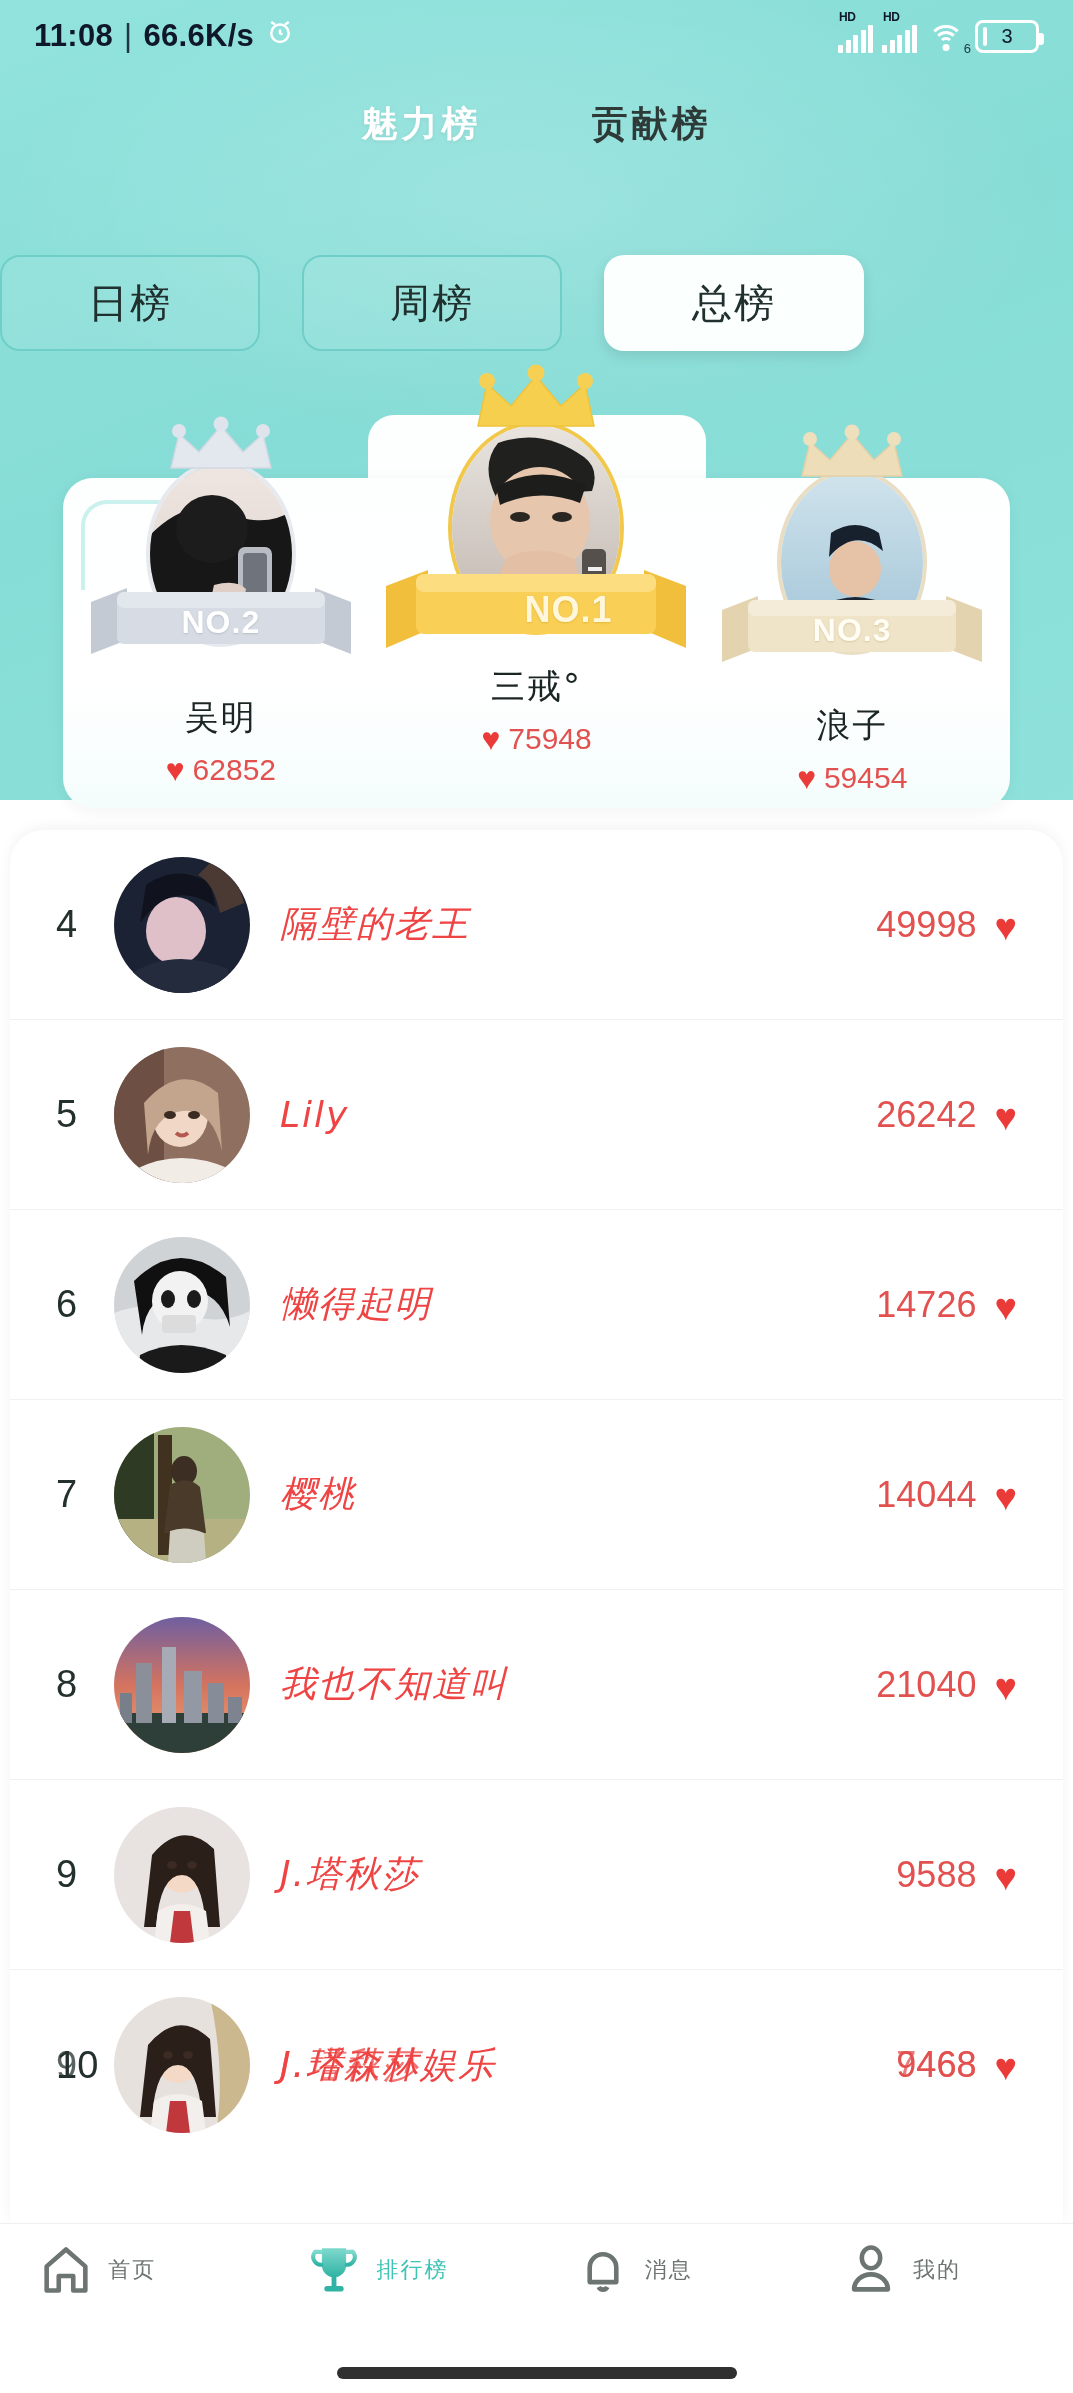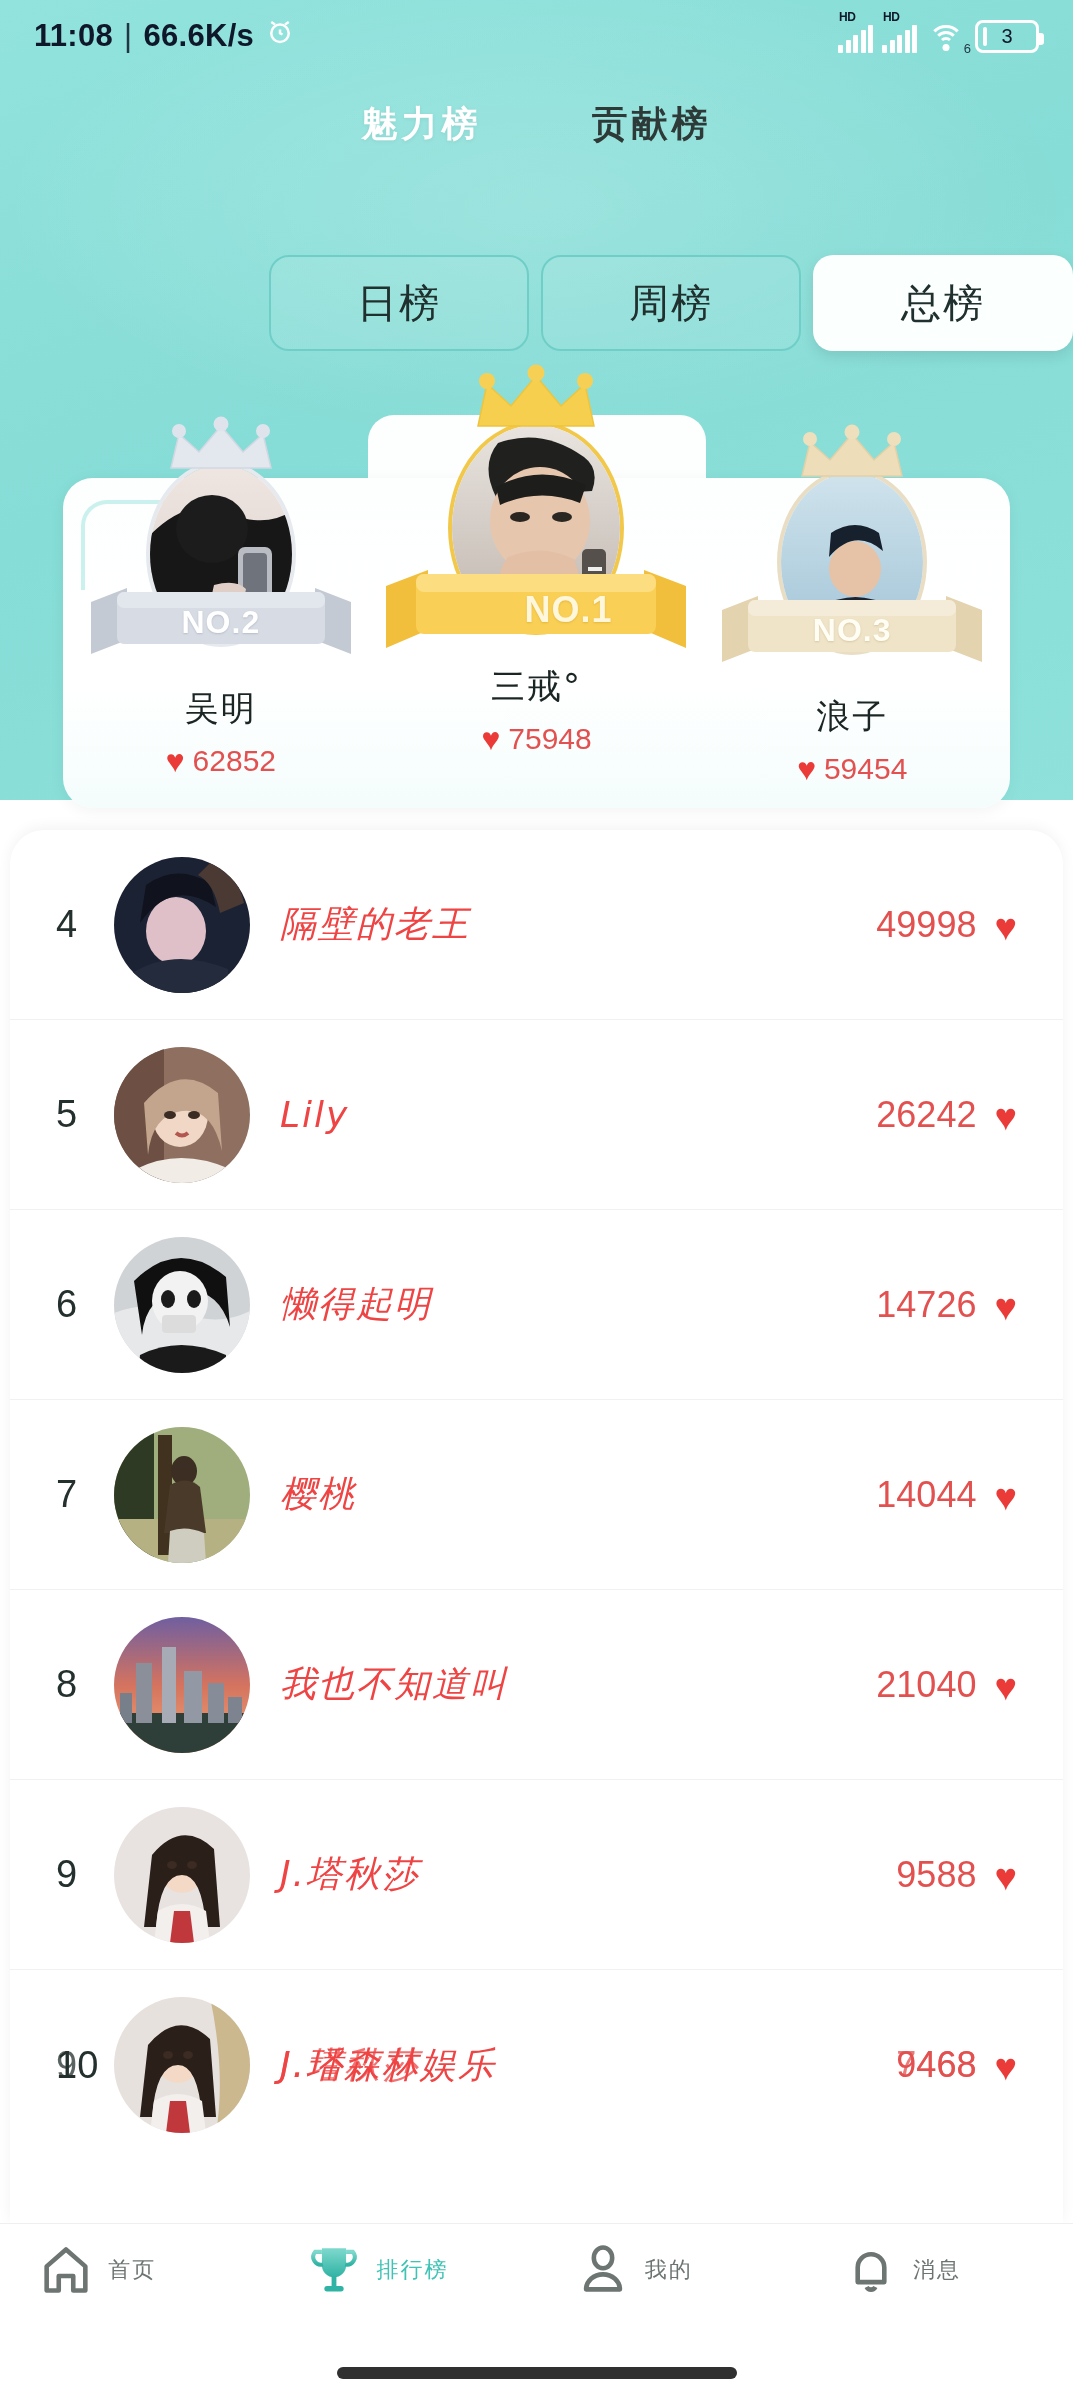--- a/index.html
+++ b/index.html
@@ -59,21 +59,21 @@
   .htab{
     font-size:36px; letter-spacing:4px; cursor:pointer;
     font-family:"DejaVu Sans","Liberation Sans",sans-serif;
   }
   .htab.active{ color:#ffffff; font-weight:700; text-shadow:0 1px 4px rgba(0,0,0,.07); }
   .htab.inactive{ color:#2e3a38; font-weight:700; }
 
   
   .segmented{
     position:absolute; top:255px; left:0; width:1073px;
-    display:flex; justify-content:flex-end; gap:12px; z-index:15;
+    display:flex; justify-content:flex-start; gap:42px; z-index:15;
   }
   .seg{
     width:260px; height:96px; border-radius:20px;
     display:flex; align-items:center; justify-content:center;
     font-size:40px; color:#20302e; cursor:pointer; letter-spacing:2px;
     font-family:"DejaVu Sans","Liberation Sans",sans-serif;
   }
   .seg.off{ border:2.5px solid #6fcfc8; background:rgba(255,255,255,0.08); }
   .seg.on{ background:#fbfffe; box-shadow:0 5px 14px rgba(0,0,0,.10); border:none; font-weight:500;}
 
@@ -113,21 +113,21 @@
   .winner.w1 .ribbon{ width:300px; height:92px; bottom:-12px; }
   .ribbon .txt{
     position:absolute; left:0; right:0; top:50%; transform:translateY(-50%);
     text-align:center; font-size:32px; font-weight:700; letter-spacing:1px;
     font-family:"Liberation Sans",sans-serif;
   }
   .winner.w1 .ribbon .txt{ font-size:36px; color:#fff7dc; text-shadow:0 1px 2px rgba(190,140,10,.35); }
   .winner.w2 .ribbon .txt{ color:#ffffff; text-shadow:0 1px 2px rgba(110,120,135,.30); }
   .winner.w3 .ribbon .txt{ color:#fffdf4; text-shadow:0 1px 2px rgba(170,140,80,.30); }
 
-  .wname{ margin-top:34px; font-size:34px; color:#1b2524; letter-spacing:2px;
+  .wname{ margin-top:43px; font-size:34px; color:#1b2524; letter-spacing:2px;
           font-family:"DejaVu Sans","Liberation Sans",sans-serif;}
   .winner.w1 .wname{ margin-top:20px; }
   .wscore{ margin-top:12px; display:flex; align-items:center; gap:8px; font-size:30px; color:#e2514f;
            font-family:"Liberation Sans",sans-serif;}
   .heart{ color:#ea3b38; font-size:32px; line-height:1; }
 
   
   .list-card{
     position:absolute; top:830px; left:10px; width:1053px; height:1394px;
     background:#ffffff; border-radius:34px 34px 0 0; z-index:10; overflow:hidden;
@@ -545,31 +545,31 @@
         <rect x="11" y="14.6" width="2" height="4.2" fill="#2fb3a4"></rect>
         <rect x="8" y="18.6" width="8" height="2.3" rx="1.1" fill="#2fb3a4"></rect>
       </svg>
     </span>
     <span class="nav-lab">排行榜</span>
   </div>
 
   <div class="nav-item">
     <span class="nav-ico">
       <svg width="58" height="58" viewBox="0 0 24 24" fill="none" stroke="#6d7573" stroke-width="1.9" stroke-linejoin="round">
-        <ellipse cx="12" cy="7" rx="3.8" ry="4.3"></ellipse>
-        <path d="M5 20 a7 6.2 0 0 1 14 0 Z"></path>
-      </svg>
-    </span>
-    <span class="nav-lab">我的</span>
+        <path d="M6.5 17 V11 a5.5 5.5 0 0 1 11 0 v6 Z"></path>
+        <path d="M10.2 19 a2 2 0 0 0 3.6 0"></path>
+      </svg>
+    </span>
+    <span class="nav-lab">消息</span>
   </div>
 
   <div class="nav-item">
     <span class="nav-ico">
       <svg width="58" height="58" viewBox="0 0 24 24" fill="none" stroke="#6d7573" stroke-width="1.9" stroke-linejoin="round">
-        <path d="M6.5 17 V11 a5.5 5.5 0 0 1 11 0 v6 Z"></path>
-        <path d="M10.2 19 a2 2 0 0 0 3.6 0"></path>
-      </svg>
-    </span>
-    <span class="nav-lab">消息</span>
+        <ellipse cx="12" cy="7" rx="3.8" ry="4.3"></ellipse>
+        <path d="M5 20 a7 6.2 0 0 1 14 0 Z"></path>
+      </svg>
+    </span>
+    <span class="nav-lab">我的</span>
   </div>
 </div>
 
 <div class="homebar"></div>
 
 </body></html>

